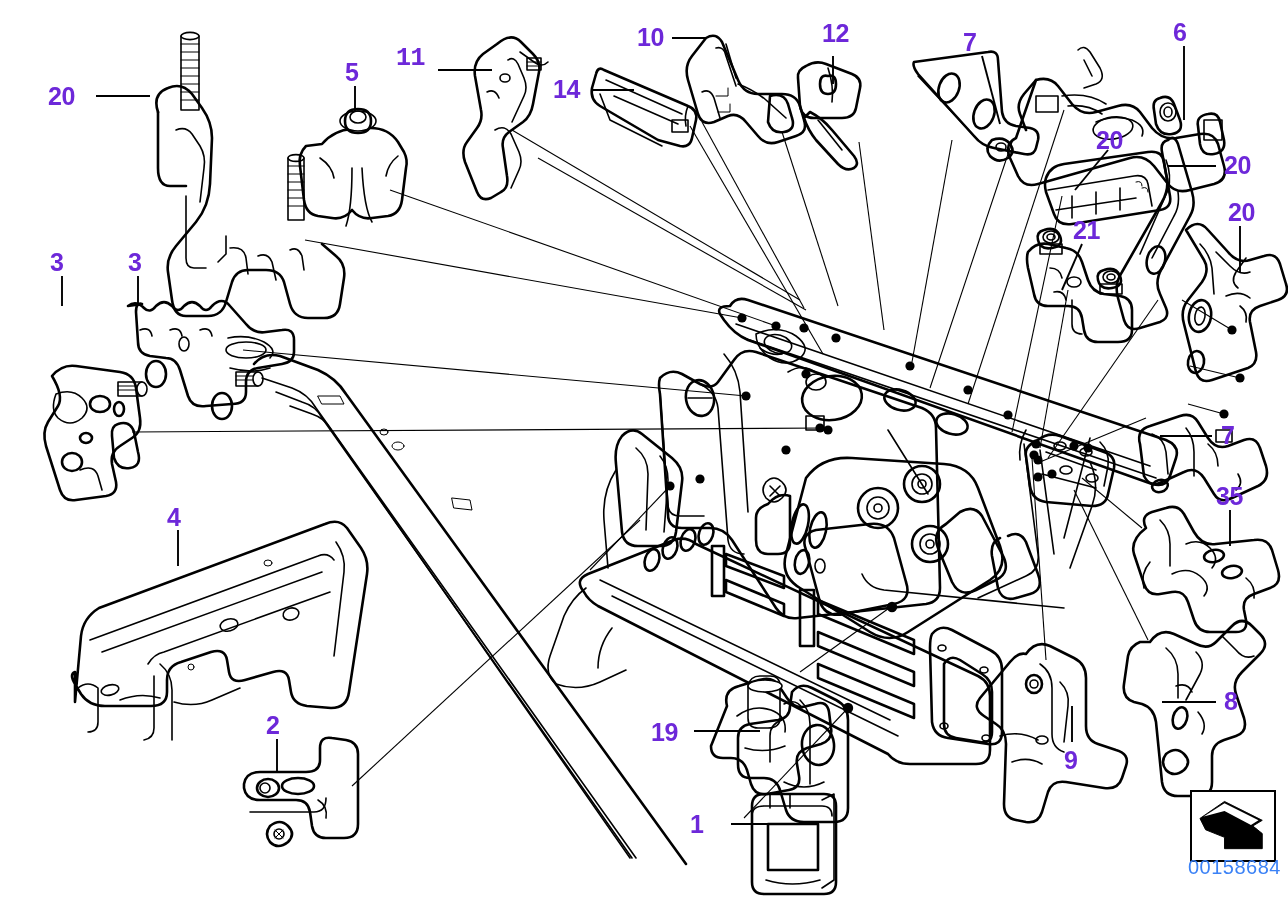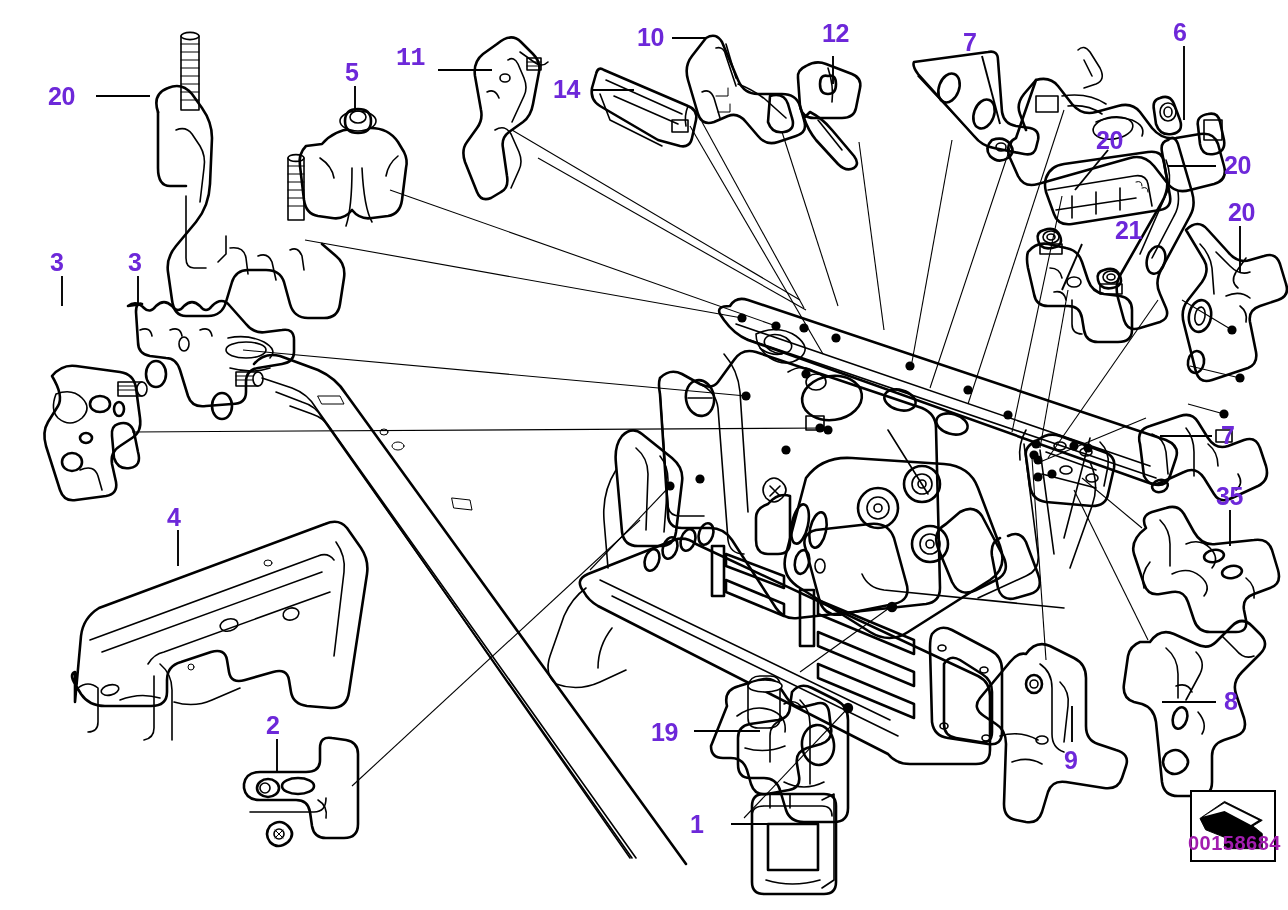--- a/index.html
+++ b/index.html
@@ -5,23 +5,23 @@
   html,body{margin:0;padding:0;background:#ffffff;}
   body{width:1288px;height:910px;overflow:hidden;
        font-family:"Liberation Sans",sans-serif;color:#000;}
   #stage{position:relative;width:1288px;height:910px;background:#fff;}
   #art{position:absolute;left:0;top:0;width:1288px;height:910px;}
   .lbl{position:absolute;font-family:"Liberation Sans",sans-serif;
        font-weight:bold;font-size:25px;line-height:25px;color:#6d28d9;
        letter-spacing:-0.5px;white-space:nowrap;}
   .idbox{position:absolute;left:1190px;top:790px;width:86px;height:72px;
          border:2px solid #000;background:#fff;box-sizing:border-box;}
-  .idnum{position:absolute;left:1188px;top:832px;width:92px;text-align:center;
-         font-family:"Liberation Sans",sans-serif;font-weight:bold;
-         font-size:20px;letter-spacing:0.5px;color:#a21caf;}
+  .idnum{position:absolute;left:1188px;top:856px;width:92px;text-align:center;
+         font-family:"Liberation Sans",sans-serif;font-weight:normal;
+         font-size:20px;letter-spacing:0.5px;color:#3b82f6;}
 </style>
 </head>
 <body>
 
 <div id="stage">
 
   <svg id="art" viewBox="0 0 1288 910" xmlns="http://www.w3.org/2000/svg">
     <defs>
       <style>
         .o{fill:none;stroke:#000;stroke-width:2.6;stroke-linejoin:round;stroke-linecap:round;}
@@ -580,21 +580,21 @@
   <div class="lbl" style="left:345px;top:60px;">5</div>
   <div class="lbl" style="left:396px;top:46px;font-family:Liberation Mono, monospace;">11</div>
   <div class="lbl" style="left:553px;top:77px;">14</div>
   <div class="lbl" style="left:637px;top:25px;">10</div>
   <div class="lbl" style="left:822px;top:13px;margin-top:8px;">12</div>
   <div class="lbl" style="left:963px;top:30px;">7</div>
   <div class="lbl" style="left:1173px;top:20px;">6</div>
   <div class="lbl" style="left:1096px;top:128px;">20</div>
   <div class="lbl" style="left:1224px;top:153px;">20</div>
   <div class="lbl" style="left:1228px;top:200px;">20</div>
-  <div class="lbl" style="left:1115px;top:218px;">21</div>
+  <div class="lbl" style="left:1073px;top:218px;">21</div>
   <div class="lbl" style="left:50px;top:250px;">3</div>
   <div class="lbl" style="left:128px;top:250px;">3</div>
   <div class="lbl" style="left:1221px;top:423px;">7</div>
   <div class="lbl" style="left:1216px;top:484px;">35</div>
   <div class="lbl" style="left:167px;top:505px;">4</div>
   <div class="lbl" style="left:1224px;top:689px;">8</div>
   <div class="lbl" style="left:1064px;top:748px;">9</div>
   <div class="lbl" style="left:266px;top:713px;">2</div>
   <div class="lbl" style="left:651px;top:720px;">19</div>
   <div class="lbl" style="left:690px;top:812px;">1</div>

